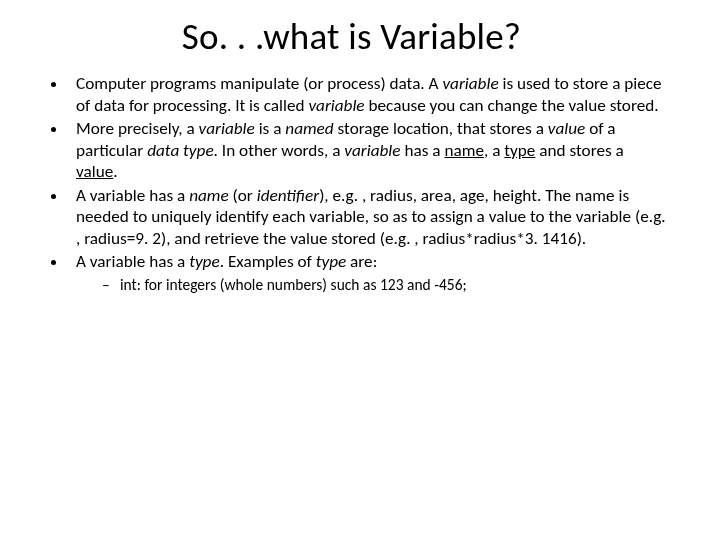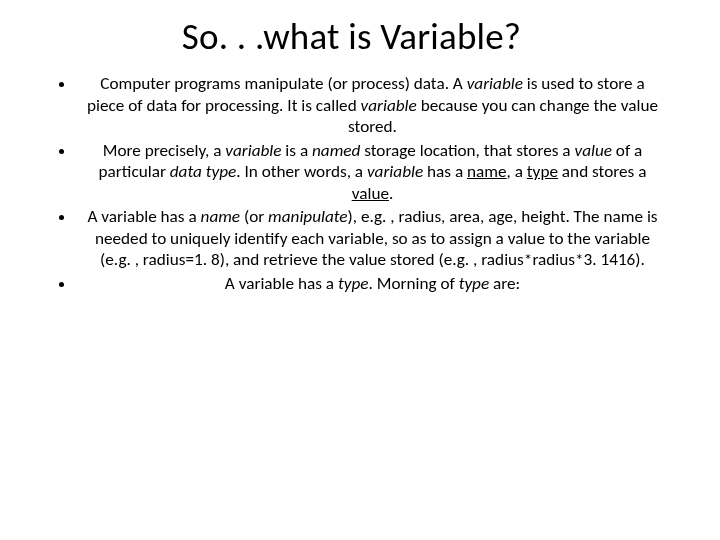--- a/index.html
+++ b/index.html
@@ -18,26 +18,25 @@
     padding: 14px 47px 20px 30px;
   }
   .title {
     font-size: 37px;
     font-weight: 400;
     text-align: center;
     margin: 0 0 14px 0;
     letter-spacing: 0.2px;
   }
   ul.lvl1 {
-    margin: 12px;
+    margin: 4px;
     padding: 0 0 0 34px;
     list-style: disc;
     font-size: 17.2px;
     line-height: 1.25;
-    text-align: center;
   }
   ul.lvl1 > li {
     margin: 0 0 2px 0;
     padding-left: 8px;
   }
   ul.lvl2 {
     margin: 2px 0 0 0;
     padding: 0 0 0 30px;
     list-style: none;
     font-size: 15.5px;
@@ -66,23 +65,24 @@
 
     <li>
       <span>Computer programs manipulate (or process) data. A </span><span class="it">variable</span><span> is used to store a piece of data for processing. It is called </span><span class="it">variable</span><span> because you can change the value stored.</span>
     </li>
 
     <li>
       <span>More precisely, a </span><span class="it">variable</span><span> is a </span><span class="it">named</span><span> storage location, that stores a </span><span class="it">value</span><span> of a particular </span><span class="it">data type</span><span>. In other words, a </span><span class="it">variable</span><span> has a </span><span class="u">name</span><span>, a </span><span class="u">type</span><span> and stores a </span><span class="u">value</span><span>.</span>
     </li>
 
     <li>
-      <span>A variable has a </span><span class="it">name</span><span> (or </span><span class="it">manipulate</span><span>), e.g. , radius, area, age, height. The name is needed to uniquely identify each variable, so as to assign a value to the variable (e.g. , radius=1. 8), and retrieve the value stored (e.g. , radius*radius*3. 1416).</span>
+      <span>A variable has a </span><span class="it">name</span><span> (or </span><span class="it">identifier</span><span>), e.g. , radius, area, age, height. The name is needed to uniquely identify each variable, so as to assign a value to the variable (e.g. , radius=9. 2), and retrieve the value stored (e.g. , radius*radius*3. 1416).</span>
     </li>
 
     <li>
-      <span>A variable has a </span><span class="it">type</span><span>. Morning of </span><span class="it">type</span><span> are:</span>
+      <span>A variable has a </span><span class="it">type</span><span>. Examples of </span><span class="it">type</span><span> are:</span>
       <ul class="lvl2">
+        <li>int: for integers (whole numbers) such as 123 and -456;</li>
       </ul>
     </li>
 
   </ul>
 </div>
 
 </body></html>

